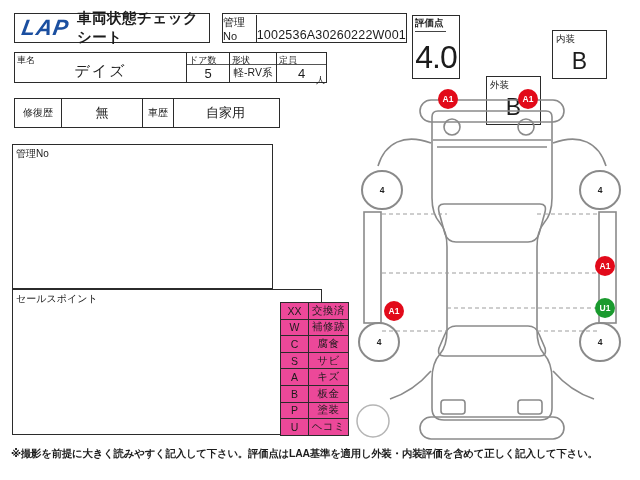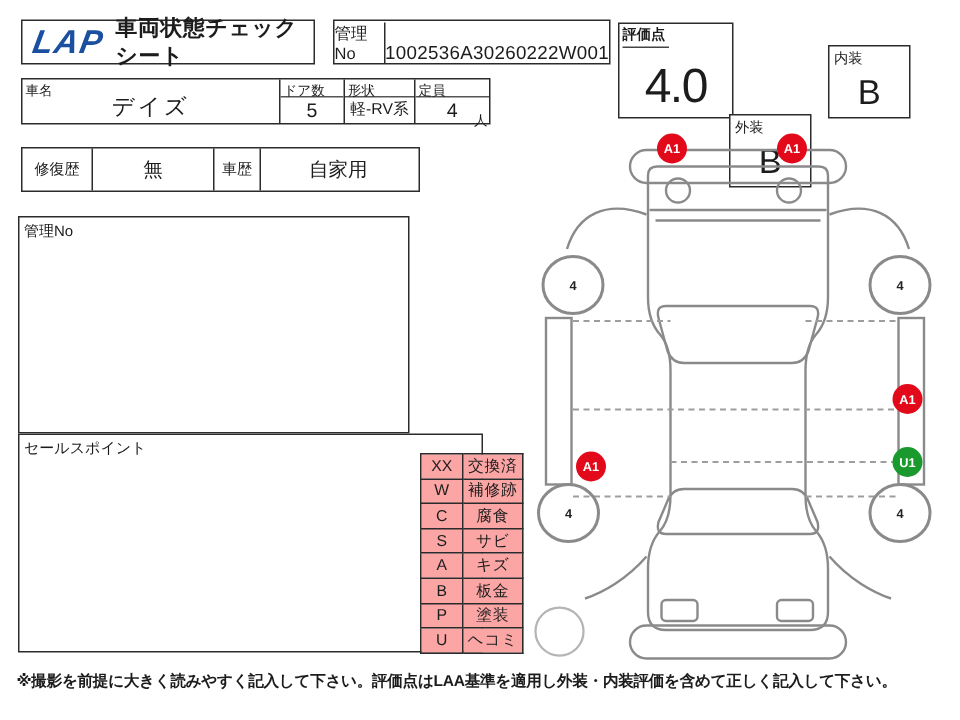--- a/index.html
+++ b/index.html
@@ -13,21 +13,21 @@
   .box { border:1.5px solid #2b2b2b; background:#fff; }
 
   
   .logo-box { left:14px; top:13px; width:196px; height:30px; display:flex; align-items:center; gap:8px; padding:0 7px; }
   .logo { font-style:italic; font-weight:bold; font-size:22px; letter-spacing:1px; color:#1b4fa0; transform:skewX(-10deg); line-height:1; }
   .sheet-title { font-weight:bold; font-size:14.5px; letter-spacing:0.5px; }
   .manage-box { left:222px; top:13px; width:185px; height:30px; display:flex; align-items:flex-end; }
   .manage-label { width:52px; border-right:1.5px solid #2b2b2b; display:flex; align-items:center; justify-content:center; font-size:11px; }
   .manage-value { flex:1; display:flex; align-items:center; justify-content:center; font-size:12.5px; letter-spacing:0.2px; }
 
-  .score-box { left:412px; top:15px; width:77px; height:64px; }
+  .score-box { left:412px; top:15px; width:48px; height:64px; }
   .score-label { position:absolute; top:1px; left:2px; font-size:9.5px; font-weight:bold; border-bottom:1px solid #444; padding:0 2px 1px 0; }
   .score-value { position:absolute; bottom:2px; left:0; right:0; text-align:center; font-size:32px; letter-spacing:-1px; }
   .sub-score { width:55px; height:49px; }
   .ext-box { left:486px; top:44px;margin-top:32px; }
   .int-box { left:552px; top:30px; }
   .sub-label { position:absolute; top:2px; left:3px; font-size:9.5px; }
   .sub-value { position:absolute; bottom:3px; left:0; right:0; text-align:center; font-size:23px; }
 
   
   .vehicle-row { left:14px; top:52px; width:313px; height:31px; display:flex; }
@@ -51,21 +51,21 @@
   .hc1 { width:47px; } .hc2 { width:81px; } .hc3 { width:31px; } .hc4 { width:103px; }
 
   
   .inspection-box { left:12px; top:144px; width:261px; height:145px; }
   .panel-label { position:absolute; top:2px; left:3px; font-size:10px; }
   .sales-box { left:12px; top:289px; width:310px; height:146px; }
   .sales-text { position:absolute; top:19px; left:4px; right:3px; font-size:12px; font-weight:bold; line-height:1.42; letter-spacing:0.2px; word-break:break-all; }
 
   
   .legend { left:280px; top:302px; border-collapse:collapse; }
-  .legend td { border:1.2px solid #2b2b2b; height:16.6px; text-align:center; font-size:10.5px; background:#fca5a5; }
+  .legend td { border:1.2px solid #2b2b2b; height:16.6px; text-align:center; font-size:10.5px; background:#ec4899; }
   .legend td.code { width:28px; }
   .legend td.lab { width:40px; letter-spacing:0.5px; }
 
   
   .footer-note { left:11px; top:447px; width:624px; font-size:10.4px; font-weight:bold; letter-spacing:-0.2px; white-space:nowrap; }
 
   svg.car { position:absolute; left:0; top:0; width:640px; height:480px; }
   .badge-text { font-size:8.5px; font-weight:bold; fill:#ffffff; text-anchor:middle; font-family:"Liberation Sans",sans-serif; }
   .tire-text { font-size:8.5px; font-weight:bold; fill:#222222; text-anchor:middle; font-family:"Liberation Sans",sans-serif; }
 </style>

